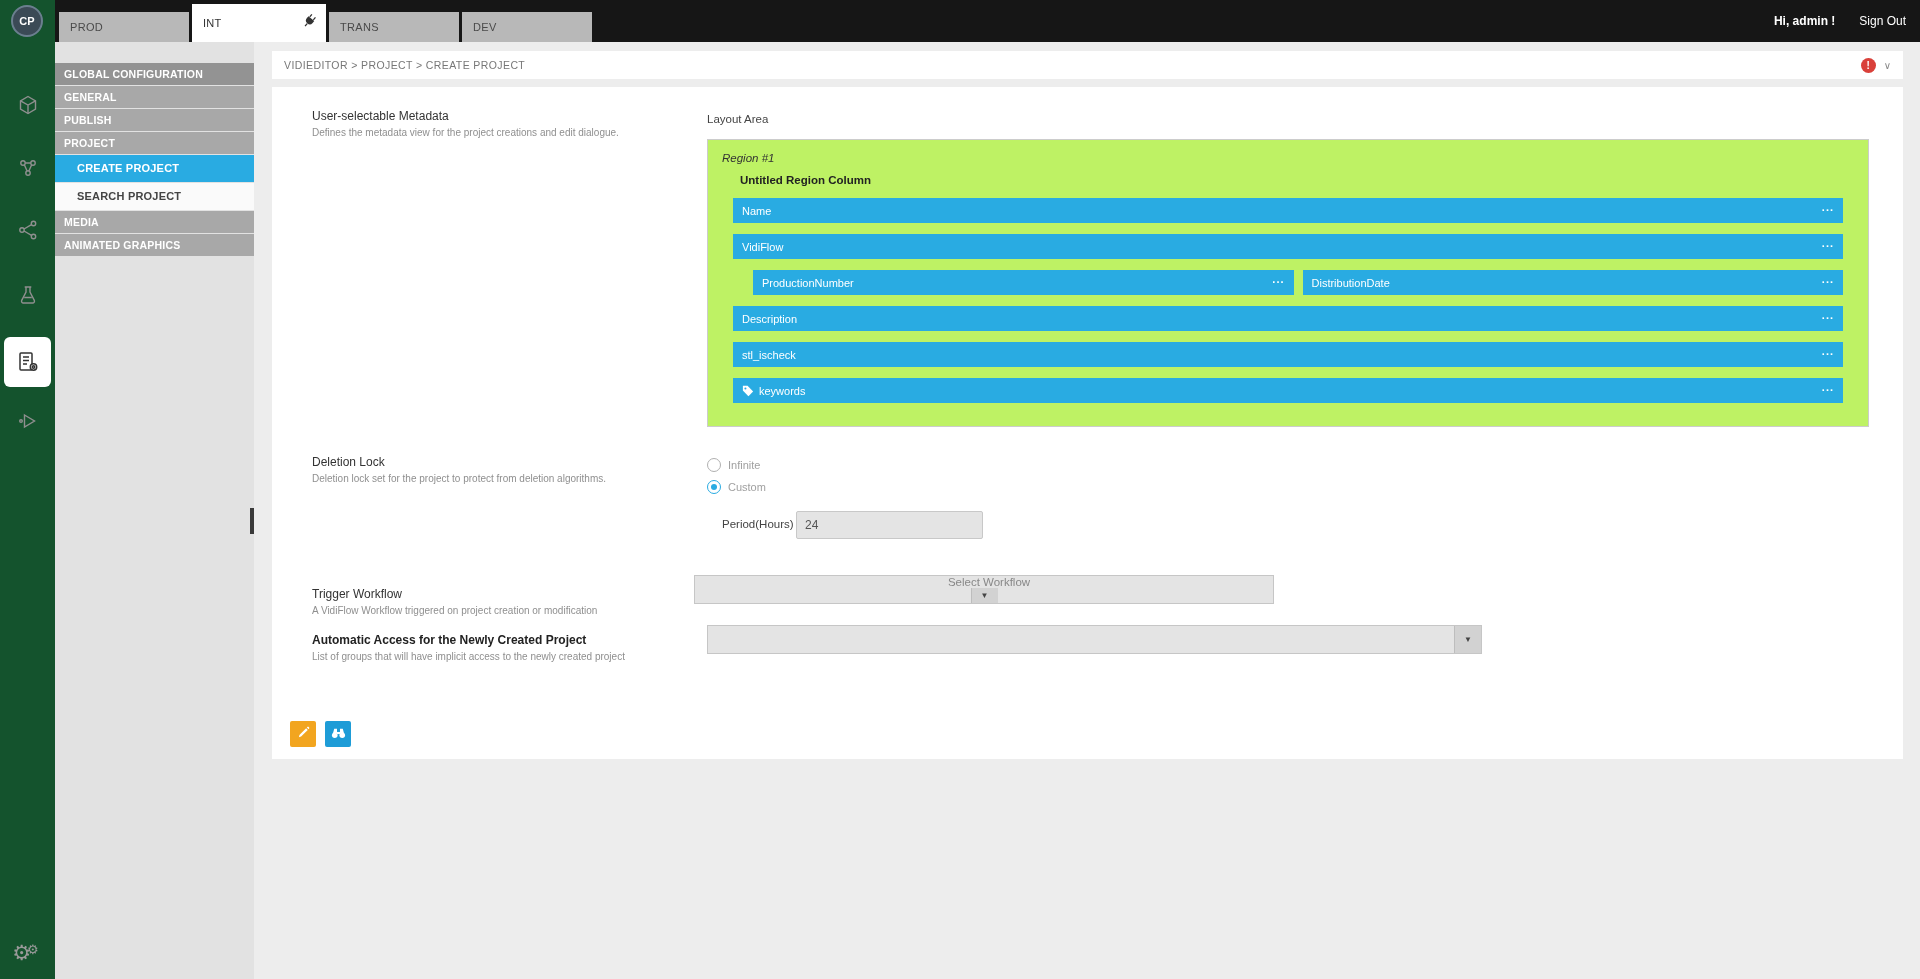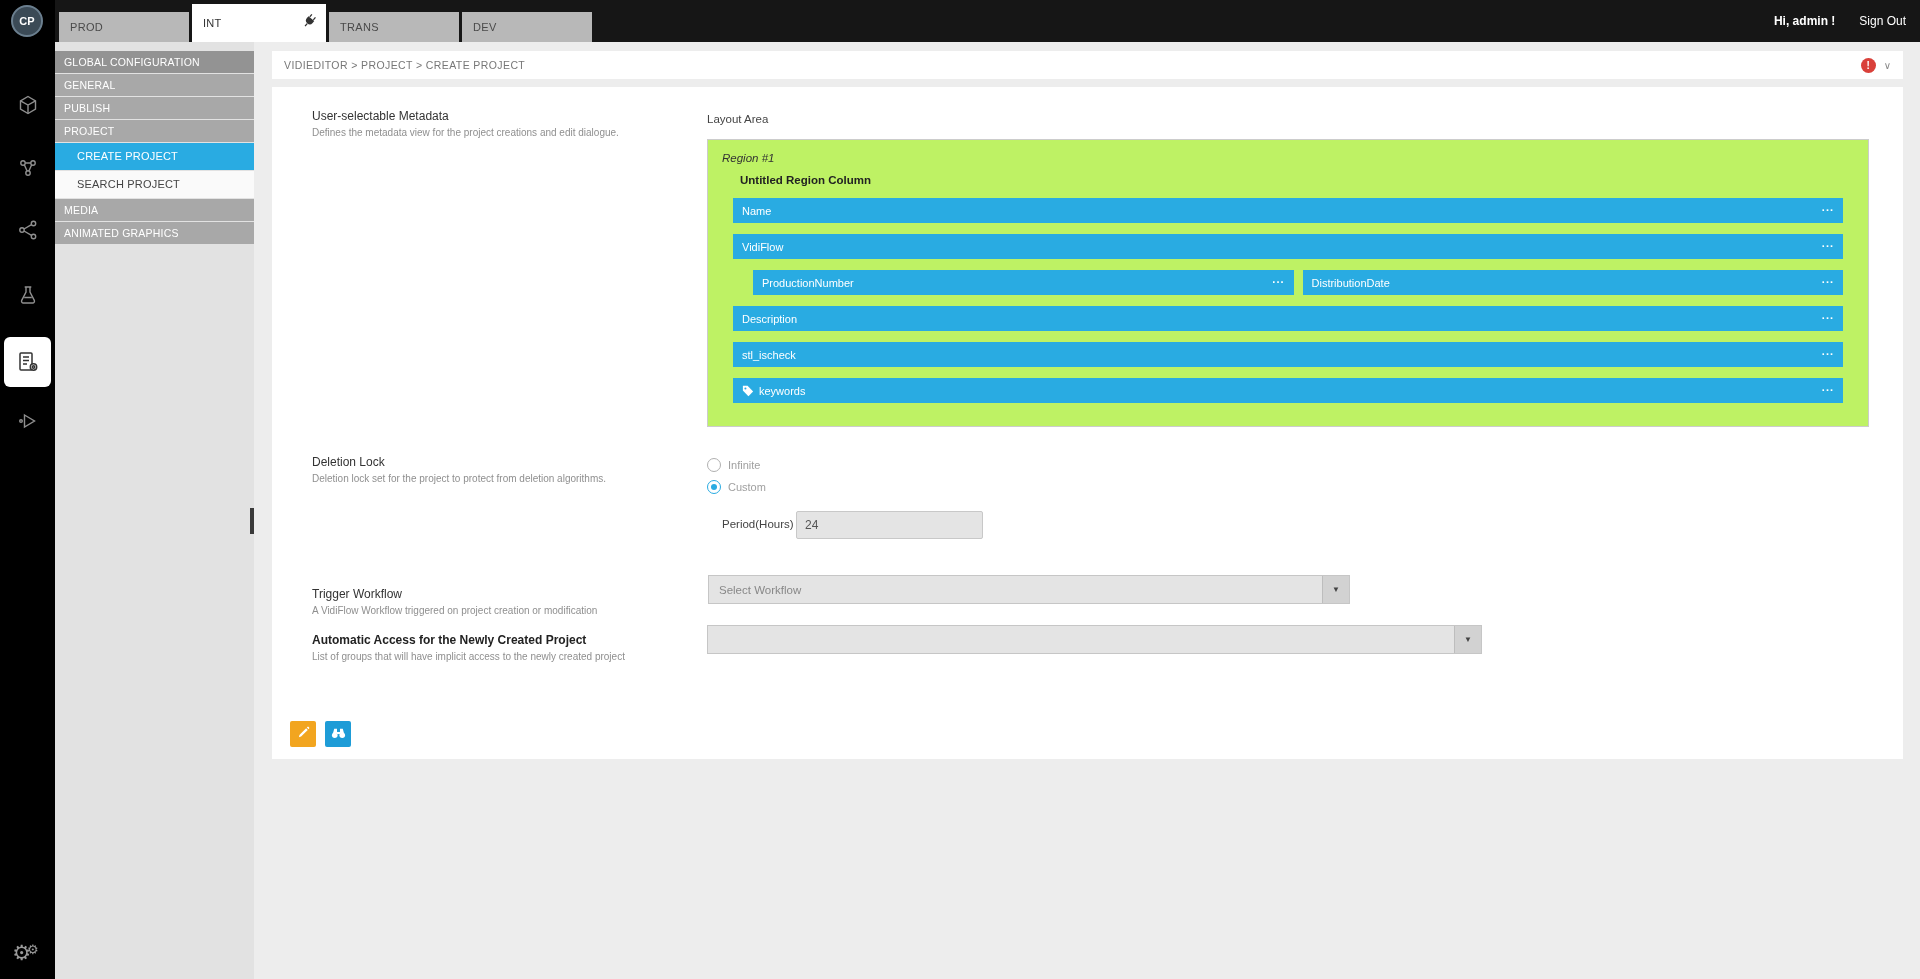--- a/index.html
+++ b/index.html
@@ -11,32 +11,32 @@
   .tabs { position:absolute; left:59px; bottom:0; display:flex; align-items:flex-end; gap:3px; }
   .tab { width:130px; height:30px; background:#b8b8b8; color:#4a4a4a; font-size:11px;
          display:flex; align-items:center; padding-left:11px; cursor:pointer; letter-spacing:.3px; }
   .tab.active { background:#ffffff; height:38px; color:#333; width:134px; position:relative; }
   .tab-plug { position:absolute; right:10px; top:9px; transform:rotate(40deg); }
   .topbar-right { position:absolute; right:14px; top:0; height:42px; display:flex; align-items:center; gap:24px; }
   .greeting { color:#fff; font-size:12px; font-weight:bold; }
   .signout { color:#fff; font-size:12px; cursor:pointer; }
 
   
-  .rail { position:absolute; left:0; top:0; width:55px; height:979px; background:#000000; z-index:3; }
+  .rail { position:absolute; left:0; top:0; width:55px; height:979px; background:#14532d; z-index:3; }
   .avatar { position:absolute; left:11px; top:5px; width:32px; height:32px; border-radius:50%;
             background:#3b4a56; border:2px solid #6b7f8f; color:#fff; font-size:11px; font-weight:bold;
             display:flex; align-items:center; justify-content:center; }
   .rail-item { position:absolute; left:9px; width:38px; height:38px; display:flex; align-items:center; justify-content:center; cursor:pointer; }
   .rail-item.active { left:4px; width:47px; height:50px; background:#ffffff; border-radius:6px; }
   .rail-gears { position:absolute; left:0; bottom:16px; width:55px; text-align:center; color:#9a9a9a; cursor:pointer; line-height:1; }
   .gear-big { font-size:21px; }
   .gear-small { font-size:13px; position:relative; left:-4px; top:-6px; }
 
   
-  .sidebar { position:absolute; left:55px; top:42px; width:199px; height:937px; background:#e2e2e2; padding-top:9px; z-index:1; }
+  .sidebar { position:absolute; left:55px; top:42px; width:199px; height:937px; background:#e2e2e2; padding-top:21px; z-index:1;font-weight:bold; }
   .mi { display:block; font-size:10.5px; height:22px; line-height:22px; margin-bottom:1px;
         padding-left:9px; color:#fff; cursor:pointer; white-space:nowrap; letter-spacing:.2px; }
   .mi-header { background:#939393; }
   .mi-group { background:#a8a8a8; }
   .mi-active { background:#29ABE2; padding-left:22px; height:27px; line-height:27px; font-size:11px; }
   .mi-sub { background:#fafafa; color:#444; padding-left:22px; height:27px; line-height:27px; font-size:11px; }
   .sidebar-thumb { position:absolute; right:0; top:466px; width:4px; height:26px; background:#3a3a3a; }
 
   
   .content { position:absolute; left:254px; top:42px; width:1666px; height:937px; background:#ededed; }
@@ -77,21 +77,21 @@
   .period-label { position:absolute; left:450px; top:431px; font-size:11.5px; color:#444; }
   .period-input { position:absolute; left:524px; top:424px; width:187px; height:28px; background:#e4e4e4;
                   border:1px solid #c8c8c8; border-radius:2px; font-size:12px; color:#555; padding-left:8px;
                   font-family:"Liberation Sans", sans-serif; }
 
   .dropdown { position:absolute; height:29px; background:#e4e4e4; border:1px solid #c6c6c6; display:flex;
               align-items:center; cursor:pointer; }
   .dd-value { flex:1; font-size:11.5px; color:#888; padding-left:10px; }
   .dd-button { width:27px; height:100%; background:#d2d2d2; border-left:1px solid #bdbdbd; color:#444;
                font-size:8px; display:flex; align-items:center; justify-content:center; }
-  .dd-workflow { left:436px; top:488px; width:642px; }
+  .dd-workflow { left:422px; top:488px; width:580px;flex-direction:column; }
   .dd-access { left:435px; top:538px; width:775px; }
 
   .action-btn { position:absolute; top:634px; width:26px; height:26px; border-radius:2px; border:none;
                 display:flex; align-items:center; justify-content:center; cursor:pointer; }
   .btn-edit { left:18px; background:#F2A51F; }
   .btn-search { left:53px; background:#1E9CD7; }
 </style>
 </head>
 <body>
 

